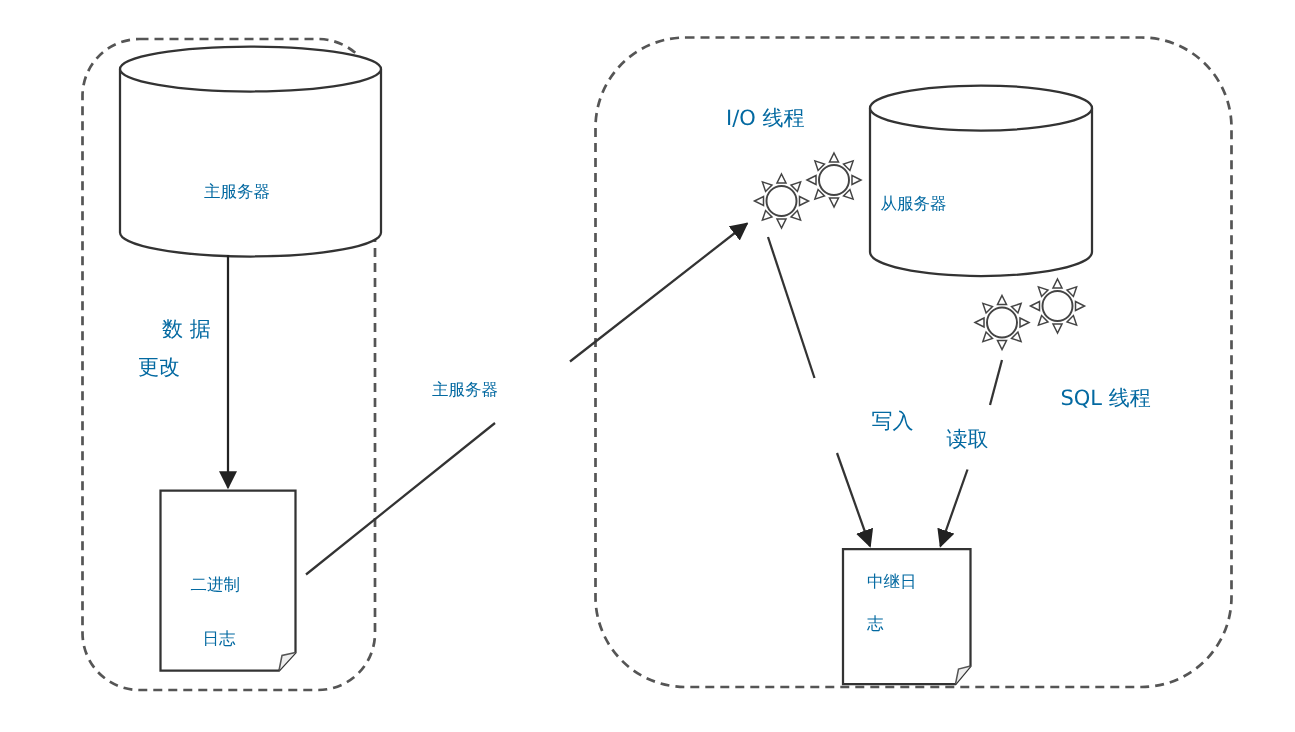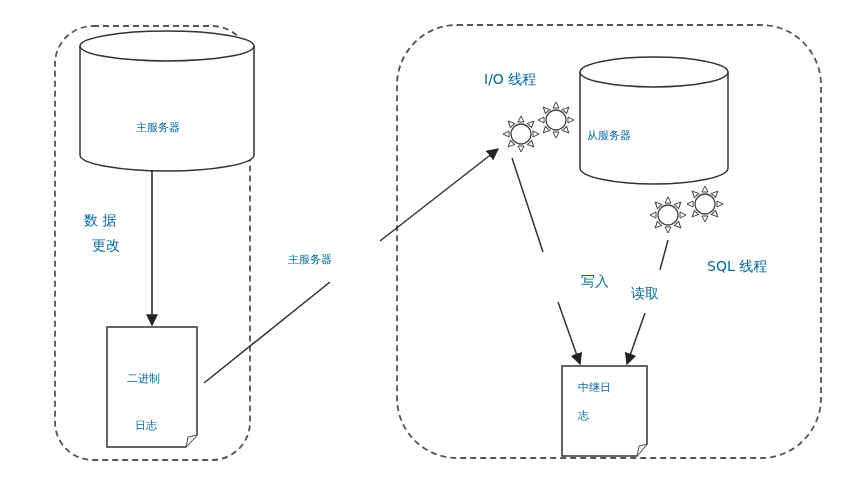--- a/index.html
+++ b/index.html
@@ -72,23 +72,23 @@
   <line x1="668" y1="240" x2="660" y2="270" stroke="#333" stroke-width="1.5"></line>
   <line x1="645" y1="313" x2="627" y2="364" stroke="#333" stroke-width="1.5" marker-end="url(#arrow)"></line>
 
   <g>
     <path d="M562,366 L647,366 L647,444 L637,456 L562,456 Z" fill="#fff" stroke="#333" stroke-width="1.5"></path>
     <path d="M637,456 L639,446 L647,444" fill="#eee" stroke="#555" stroke-width="1"></path>
   </g>
 </svg>
 
 <div class="lbl lbl-lg" style="left:136px; top:122px;">主服务器</div>
-<div class="lbl" style="left:84px; top:213px;">数 据</div>
+<div class="lbl" style="left:108px; top:213px;">数 据</div>
 <div class="lbl" style="left:92px; top:238px;text-align:right;">更改</div>
-<div class="lbl lbl-lg" style="left:127px; top:373px;">二进制</div>
+<div class="lbl lbl-lg" style="left:127px; top:384px;">二进制</div>
 <div class="lbl lbl-lg" style="left:135px; top:420px;">日志</div>
 
 <div class="lbl lbl-lg" style="left:288px; top:254px;">主服务器</div>
 
 <div class="lbl" style="left:484px; top:72px;">I/O 线程</div>
 <div class="lbl lbl-lg" style="left:587px; top:130px;">从服务器</div>
 <div class="lbl" style="left:707px; top:259px;">SQL 线程</div>
 <div class="lbl" style="left:535px; top:274px;margin-left:46px;">写入</div>
 <div class="lbl" style="left:631px; top:286px;">读取</div>
 <div class="lbl lbl-lg" style="left:578px; top:382px;">中继日</div>

